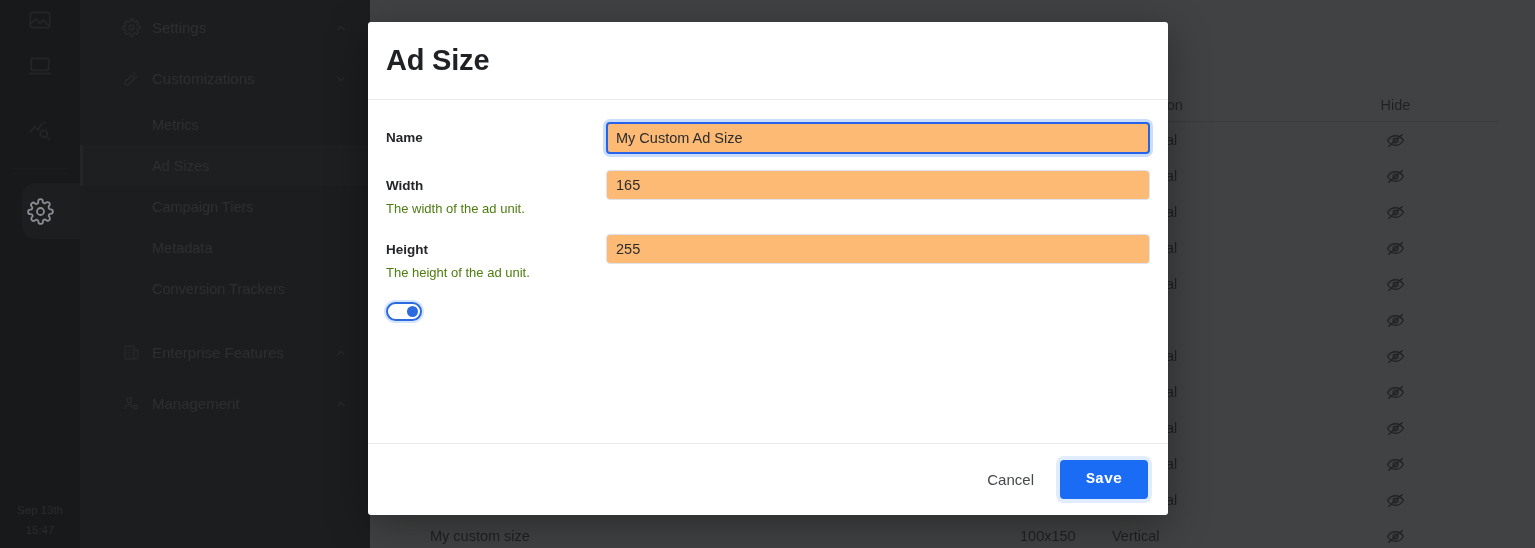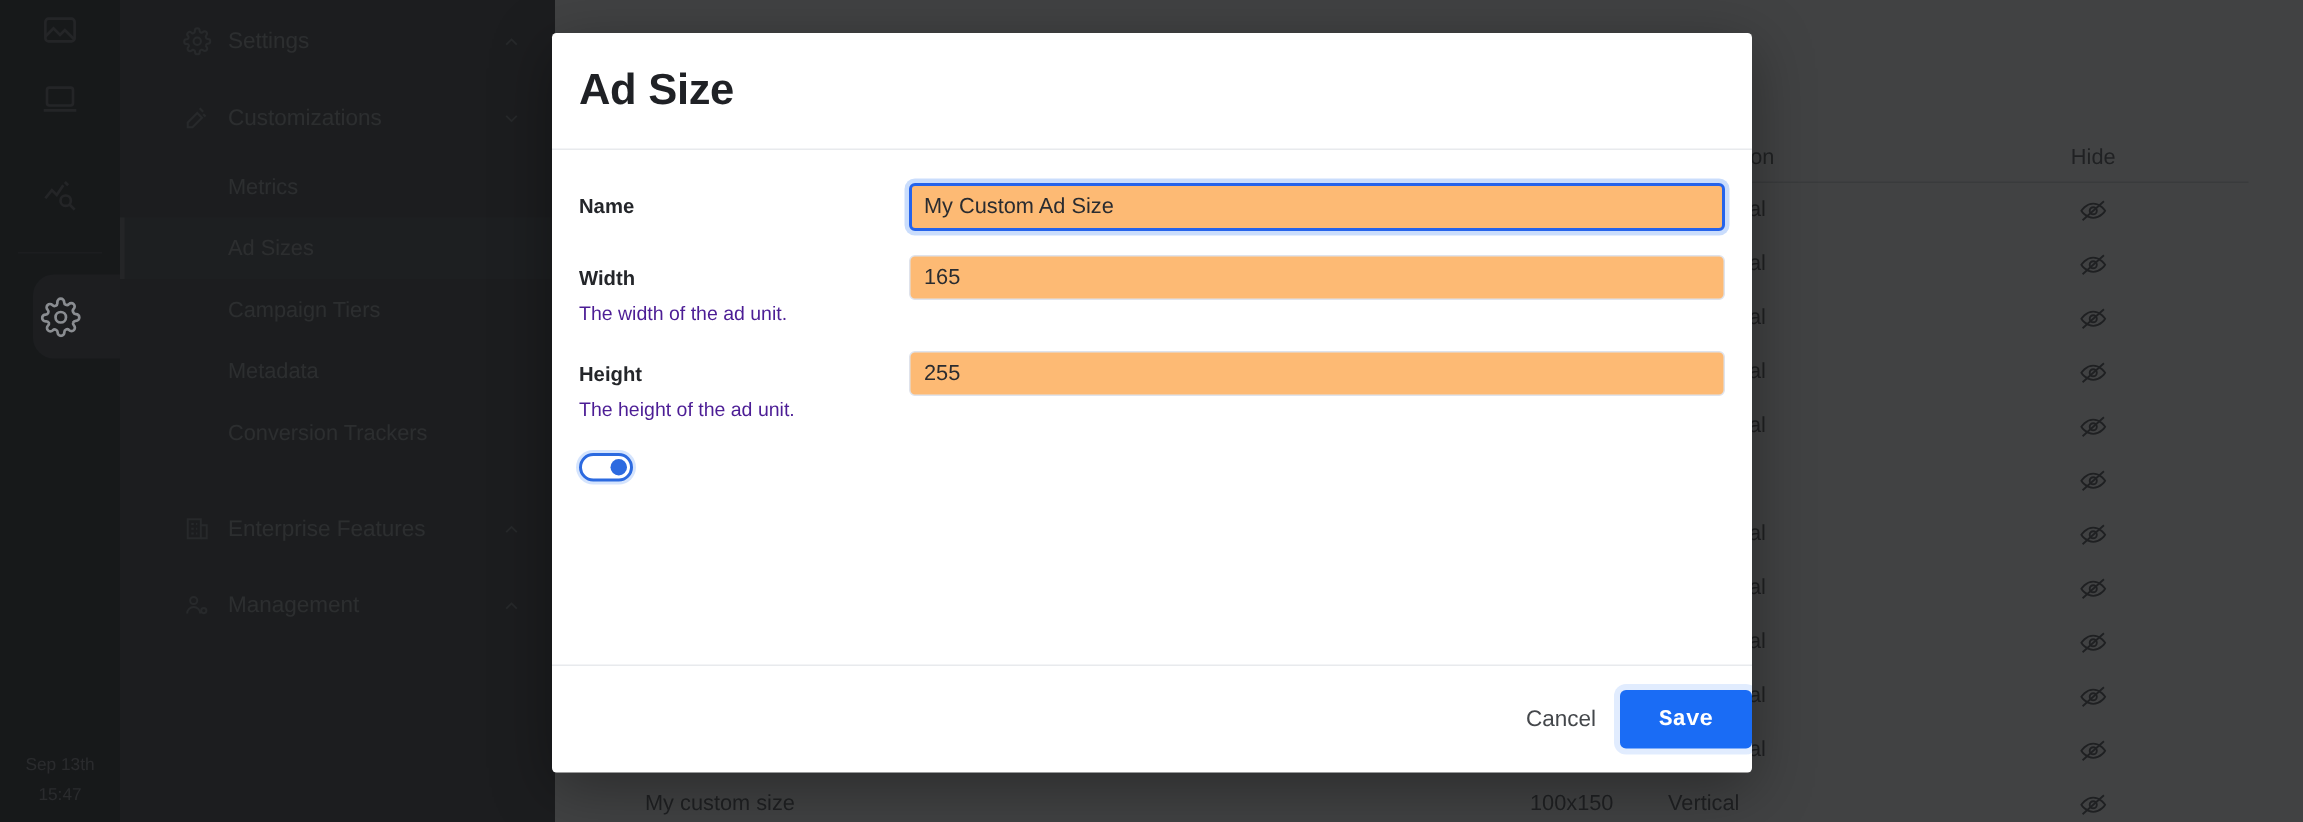--- a/index.html
+++ b/index.html
@@ -201,21 +201,21 @@
   .flabel .lt {
     display: block;
     font-size: 13.5px;
     font-weight: bold;
     color: #24262a;
     line-height: 18px;
   }
   .flabel .lh {
     display: block;
     font-size: 13px;
-    color: #4c1d95;
+    color: #4d7c0f;
     line-height: 18px;
     margin-top: 5px;
     max-width: 175px;
   }
   .fctl { flex: 1; }
   .inp {
     width: 100%;
     height: 30px;
     border: 1px solid #dfe3ec;
     border-radius: 4px;
@@ -250,21 +250,22 @@
     width: 11px; height: 11px;
     border-radius: 50%;
     background: #2c6ae0;
   }
   .modal-foot {
     height: 72px;
     border-top: 1px solid #e8eaed;
     display: flex;
     align-items: center;
     justify-content: flex-end;
-    padding-right: 0;
+    padding-right: 20px;
+    gap: 10px;
   }
   .btn-cancel {
     background: transparent;
     border: none;
     font-family: "Liberation Sans", sans-serif;
     font-size: 15px;
     color: #44474b;
     padding: 10px 16px;
     cursor: pointer;
   }

